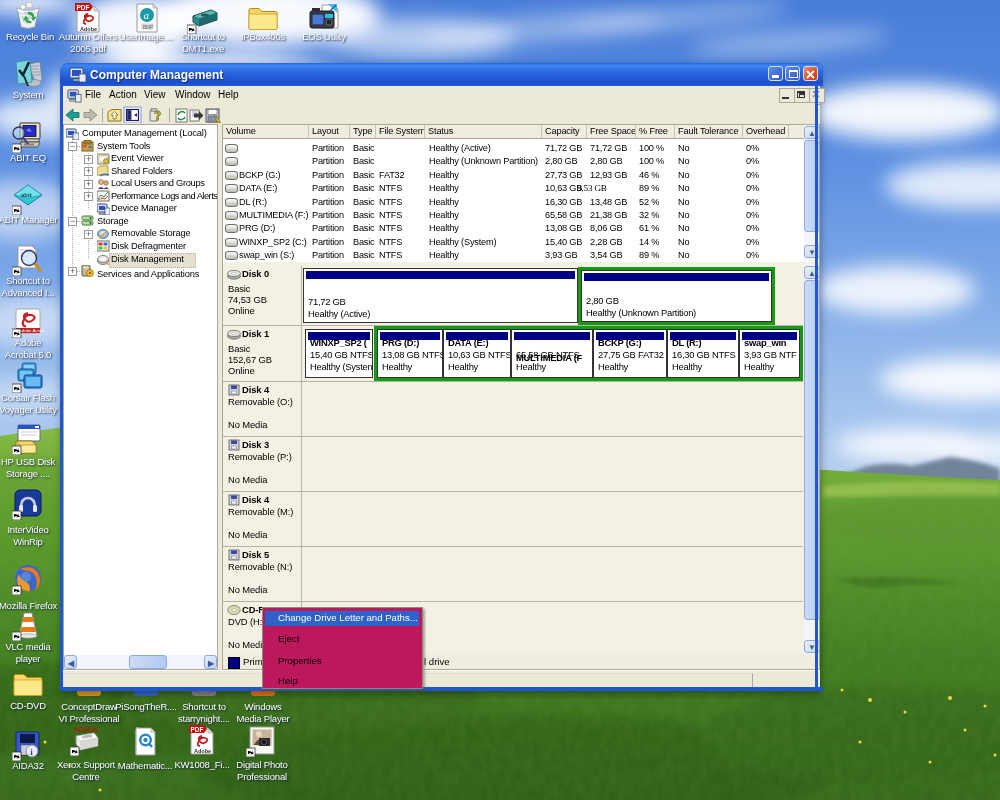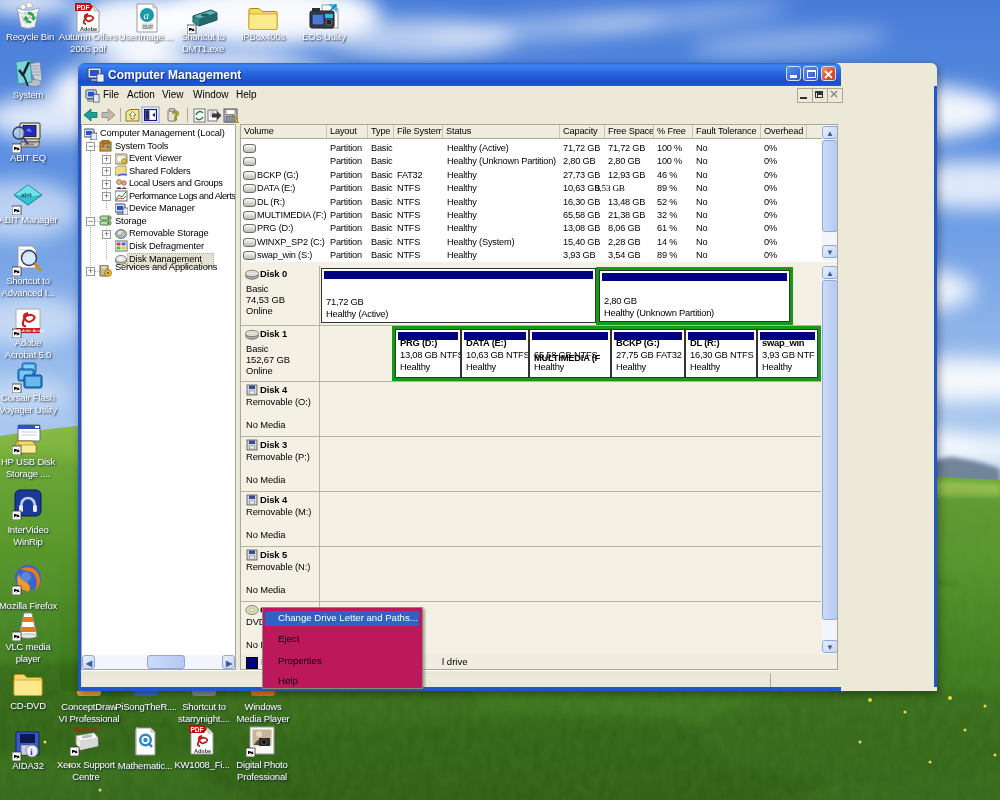--- a/index.html
+++ b/index.html
@@ -3,23 +3,23 @@
 <meta charset="utf-8">
 <style>
   html,body{margin:0;padding:0;width:1000px;height:800px;overflow:hidden;
     font-family:"Liberation Sans",sans-serif;}
   .abs{position:absolute;}
   .icolbl{position:absolute;color:#fff;font-size:9.5px;letter-spacing:-0.2px;text-align:center;
     line-height:11.5px;text-shadow:1px 1.2px 2px rgba(10,20,60,.95);z-index:3;}
   .ico{position:absolute;z-index:3;}
   #desk{position:absolute;left:0;top:0;width:1000px;height:800px;z-index:0;}
   
-  #win{position:absolute;left:60px;top:63px;width:859px;height:628px;z-index:5;
+  #win{position:absolute;left:60px;top:63px;width:758px;height:628px;z-index:5;
     background:#ECE9D8;border-radius:6px 6px 0 0;
-    box-shadow:2px 3px 8px rgba(0,0,0,.4);margin-left:18px;}
+    box-shadow:2px 3px 8px rgba(0,0,0,.4);}
   #titlebar{position:absolute;left:0;top:0;width:763px;height:23px;
     border-radius:6px 6px 0 0;
     background:linear-gradient(180deg,#2660E2 0%,#3D85F0 10%,#2A64DF 45%,#1B4ECB 85%,#2258D8 100%);}
   #titletxt{position:absolute;left:30px;top:5px;color:#fff;font-weight:bold;
     font-size:12px;text-shadow:1px 1px 1px #0a2a80;z-index:6;}
   .frame{position:absolute;background:#2156D2;z-index:5;}
   .tbtn{position:absolute;top:3px;width:15px;height:15px;border-radius:3px;
     border:1px solid #cfe0f8;box-sizing:border-box;color:#fff;z-index:6;}
   #menubar{position:absolute;left:3px;top:23px;width:757px;height:18px;
     background:#ECE9D8;font-size:10px;color:#000;}
@@ -545,21 +545,21 @@
           <path d="M9 9 L12 12" stroke="#d8a030" stroke-width="1.5"></path>
         </svg>
       <span class="trow" style="left:47px;top:128.5px;">Disk Management</span>
       <div class="pm" style="left:4px;top:142px;">+</div>
       <svg class="abs" style="left:17px;top:140px;" width="13" height="12">
           <rect x="1" y="0" width="8" height="11" rx="1" fill="#C8B89A" stroke="#6a5a3a"></rect>
           <rect x="2.5" y="1.5" width="5" height="2" fill="#e8e0d0"></rect>
           <circle cx="9" cy="8" r="3.5" fill="#E8C030" stroke="#8a6a10" stroke-width=".7"></circle>
           <circle cx="9" cy="8" r="1.2" fill="#8a6a10"></circle>
         </svg>
-      <span class="trow" style="left:33px;top:137px;">Services and Applications</span>
+      <span class="trow" style="left:33px;top:144px;">Services and Applications</span>
     </div>
     <div id="rightpane">
       <div id="vollist">
         <div class="hdrcell" style="left:0;width:86px;">Volume</div>
         <div class="hdrcell" style="left:86px;width:41px;">Layout</div>
         <div class="hdrcell" style="left:127px;width:26px;">Type</div>
         <div class="hdrcell" style="left:153px;width:49px;">File System</div>
         <div class="hdrcell" style="left:202px;width:117px;">Status</div>
         <div class="hdrcell" style="left:319px;width:45px;">Capacity</div>
         <div class="hdrcell" style="left:364px;width:49px;">Free Space</div>
@@ -712,20 +712,26 @@
                 <ellipse cx="7" cy="8" rx="6.5" ry="3.2" fill="#b0b0a8" stroke="#555" stroke-width=".7"></ellipse>
                 <ellipse cx="7" cy="5.5" rx="6.5" ry="3.2" fill="#e4e4dc" stroke="#555" stroke-width=".7"></ellipse>
                 <ellipse cx="7" cy="5.5" rx="2.4" ry="1.2" fill="#fff" stroke="#888" stroke-width=".4"></ellipse>
               </svg>
               <b class="dtxt" style="left:19px;top:2px;">Disk 1</b>
               <span class="dtxt" style="top:17px;">Basic</span>
               <span class="dtxt" style="top:28px;">152,67 GB</span>
               <span class="dtxt" style="top:39px;">Online</span>
             </div>
 <div class="gsel" style="left:151px;top:0px;width:429px;height:55px;"></div>
+<div class="part" style="left:82px;top:3px;width:68px;height:49px;">
+              <div class="pbar"></div>
+              <b class="ptxt" style="top:7px;">WINXP_SP2 (</b>
+              <span class="ptxt" style="top:19px;">15,40 GB NTFS</span>
+              <span class="ptxt" style="top:31px;">Healthy (Systen</span>
+            </div>
 <div class="part" style="left:154px;top:3px;width:66px;height:49px;">
               <div class="pbar"></div>
               <b class="ptxt" style="top:7px;">PRG (D:)</b>
               <span class="ptxt" style="top:19px;">13,08 GB NTFS</span>
               <span class="ptxt" style="top:31px;">Healthy</span>
             </div>
 <div class="part" style="left:220px;top:3px;width:68px;height:49px;">
               <div class="pbar"></div>
               <b class="ptxt" style="top:7px;">DATA (E:)</b>
               <span class="ptxt" style="top:19px;">10,63 GB NTFS</span>

